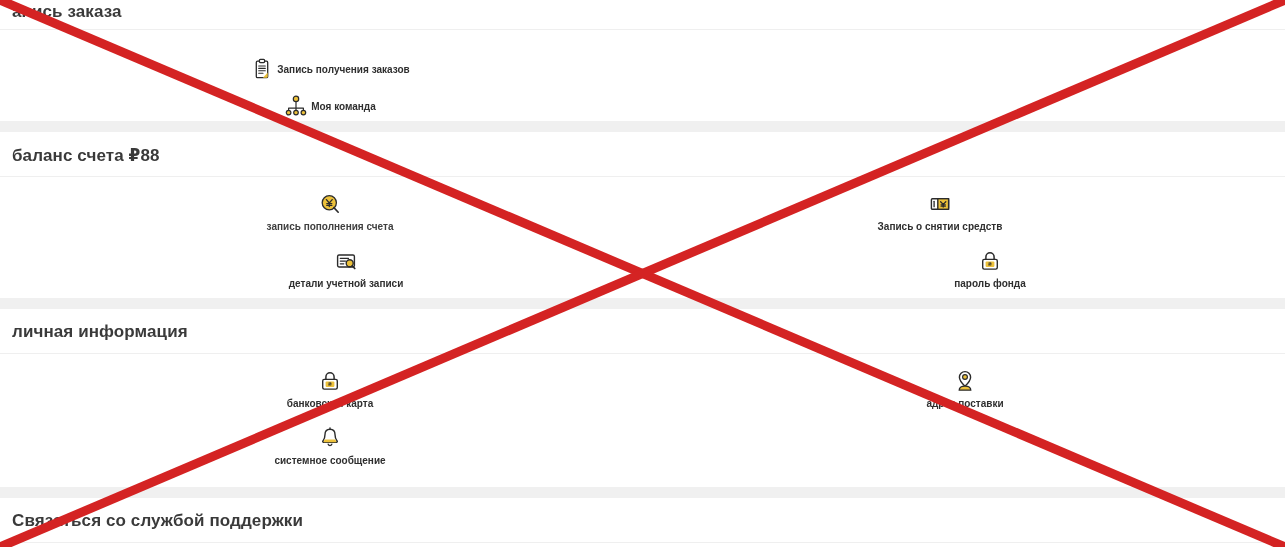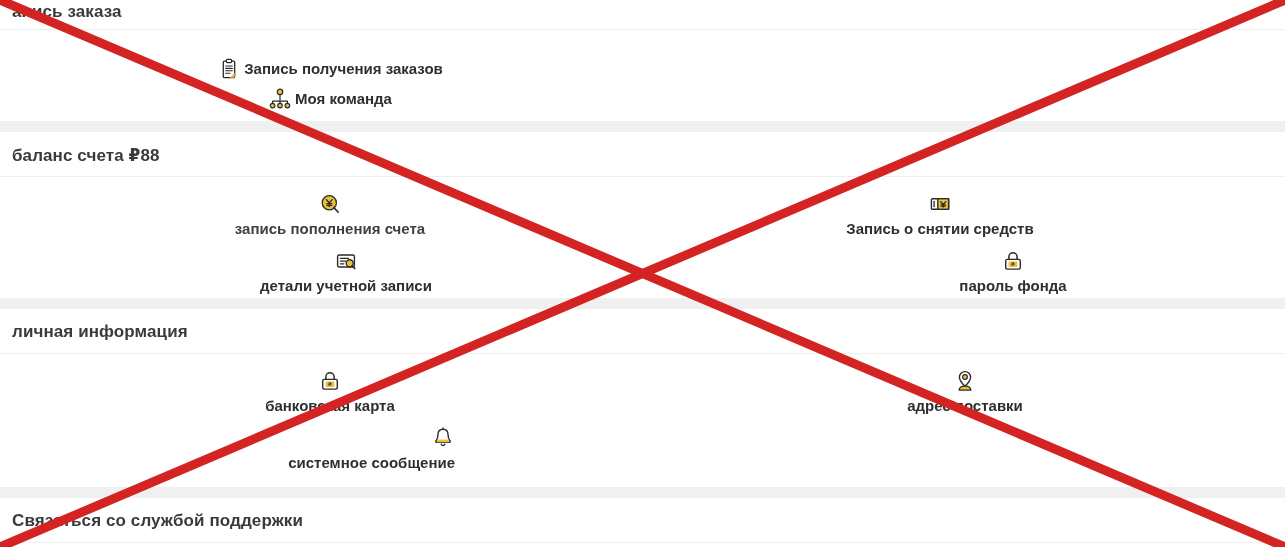--- a/index.html
+++ b/index.html
@@ -63,21 +63,21 @@
   }
   
   .cell.stacked {
     display: flex;
     flex-direction: column;
     align-items: center;
     justify-content: flex-start;
     gap: 5px;
   }
   .cell-label {
-    font-size: 15px;
+    font-size: 10px;
     font-weight: bold;
     color: #2f2f2f;
     white-space: nowrap;
     line-height: 1.1;
   }
   .cell-label.muted {
     color: #404040;
   }
   .icon {
     display: inline-flex;
@@ -116,21 +116,21 @@
           <line x1="8.7" y1="11.4" x2="15.3" y2="11.4"></line>
           <line x1="8.7" y1="13.8" x2="15.3" y2="13.8"></line>
           <line x1="8.7" y1="16.2" x2="13.0" y2="16.2"></line>
         </g>
       </svg>
     </span>
     <span class="cell-label">Запись получения заказов</span>
   </div>
 
 
-  <div class="cell inline" style="left:205px; top:83px; width:250px; height:32px;">
+  <div class="cell inline" style="left:205px; top:90px; width:250px; height:32px;">
     <span class="icon">
       <svg width="24" height="24" viewBox="0 0 24 24">
         <circle cx="12" cy="4.9" r="2.7" fill="#ecc13a" stroke="#2b2b2b" stroke-width="1.2"></circle>
         <path d="M12 7.9v3.1M4.6 14.2h14.8M4.6 14.2v2.1M12 11v5.3M19.4 14.2v2.1" fill="none" stroke="#2b2b2b" stroke-width="1.2" stroke-linecap="round"></path>
         <circle cx="4.6" cy="18.6" r="2.3" fill="#ecc13a" stroke="#2b2b2b" stroke-width="1.2"></circle>
         <circle cx="12" cy="18.6" r="2.3" fill="#ecc13a" stroke="#2b2b2b" stroke-width="1.2"></circle>
         <circle cx="19.4" cy="18.6" r="2.3" fill="#ecc13a" stroke="#2b2b2b" stroke-width="1.2"></circle>
       </svg>
     </span>
     <span class="cell-label">Моя команда</span>
@@ -186,21 +186,21 @@
           <line x1="6.3" y1="12.1" x2="11.5" y2="12.1"></line>
           <line x1="6.3" y1="14.8" x2="9.8" y2="14.8"></line>
         </g>
         <circle cx="15.7" cy="14.3" r="3.5" fill="#ecc13a" stroke="#2b2b2b" stroke-width="1.4"></circle>
         <path d="M18.3 16.9l2.5 2.6" stroke="#2b2b2b" stroke-width="1.7" stroke-linecap="round" fill="none"></path>
       </svg>
     </span>
     <span class="cell-label">детали учетной записи</span>
   </div>
 
-  <div class="cell stacked" style="left:888px; top:249px; width:250px; height:56px;">
+  <div class="cell stacked" style="left:865px; top:249px; width:250px; height:56px;">
     <span class="icon">
       <svg width="24" height="24" viewBox="0 0 24 24">
         <path d="M7.9 10.6V7.9a4.1 4.1 0 0 1 8.2 0v2.7" fill="none" stroke="#2b2b2b" stroke-width="1.5" stroke-linecap="round"></path>
         <rect x="4.7" y="10.4" width="14.6" height="9.7" rx="1.5" fill="#ffffff" stroke="#2b2b2b" stroke-width="1.4"></rect>
         <rect x="7.6" y="12.6" width="8.8" height="5.4" rx="1" fill="#ecc13a"></rect>
         <text x="12" y="17.0" font-family="'Liberation Sans',sans-serif" font-size="6.2" text-anchor="middle" fill="#2b2b2b">₴</text>
       </svg>
     </span>
     <span class="cell-label">пароль фонда</span>
   </div>
@@ -227,21 +227,21 @@
     <span class="icon">
       <svg width="24" height="24" viewBox="0 0 24 24">
         <path d="M12 2.6a5.6 5.6 0 0 1 5.6 5.6c0 3.6-5.6 9.0-5.6 9.0S6.4 11.8 6.4 8.2A5.6 5.6 0 0 1 12 2.6z" fill="#ffffff" stroke="#2b2b2b" stroke-width="1.4"></path>
         <circle cx="12" cy="8.0" r="2.4" fill="#ecc13a" stroke="#2b2b2b" stroke-width="1.2"></circle>
         <path d="M6.2 21.2c0-2.6 2.6-4.1 5.8-4.1s5.8 1.5 5.8 4.1z" fill="#ecc13a" stroke="#2b2b2b" stroke-width="1.3"></path>
       </svg>
     </span>
     <span class="cell-label">адрес поставки</span>
   </div>
 
-  <div class="cell stacked" style="left:205px; top:426px; width:250px; height:56px;align-items:flex-end;">
+  <div class="cell stacked" style="left:205px; top:426px; width:250px; height:56px;">
     <span class="icon">
       <svg width="24" height="24" viewBox="0 0 24 24">
         <path d="M12 3.3c-3.2 0-5.0 2.3-5.0 5.3 0 4.0-1.6 5.6-2.2 6.6-0.3 0.5 0.1 1.1 0.7 1.1h13.0c0.6 0 1.0-0.6 0.7-1.1-0.6-1.0-2.2-2.6-2.2-6.6 0-3.0-1.8-5.3-5.0-5.3z" fill="#ffffff" stroke="#2b2b2b" stroke-width="1.4"></path>
         <path d="M6.5 16.3h11.0c0.6 0 1.0-0.6 0.7-1.1-0.2-0.4-0.6-0.9-0.9-1.6H6.7c-0.3 0.7-0.7 1.2-0.9 1.6-0.3 0.5 0.1 1.1 0.7 1.1z" fill="#ecc13a"></path>
         <path d="M10.2 18.2a1.9 1.9 0 0 0 3.6 0" fill="none" stroke="#2b2b2b" stroke-width="1.3" stroke-linecap="round"></path>
         <line x1="12" y1="1.8" x2="12" y2="3.3" stroke="#2b2b2b" stroke-width="1.3" stroke-linecap="round"></line>
       </svg>
     </span>
     <span class="cell-label">системное сообщение</span>
   </div>

